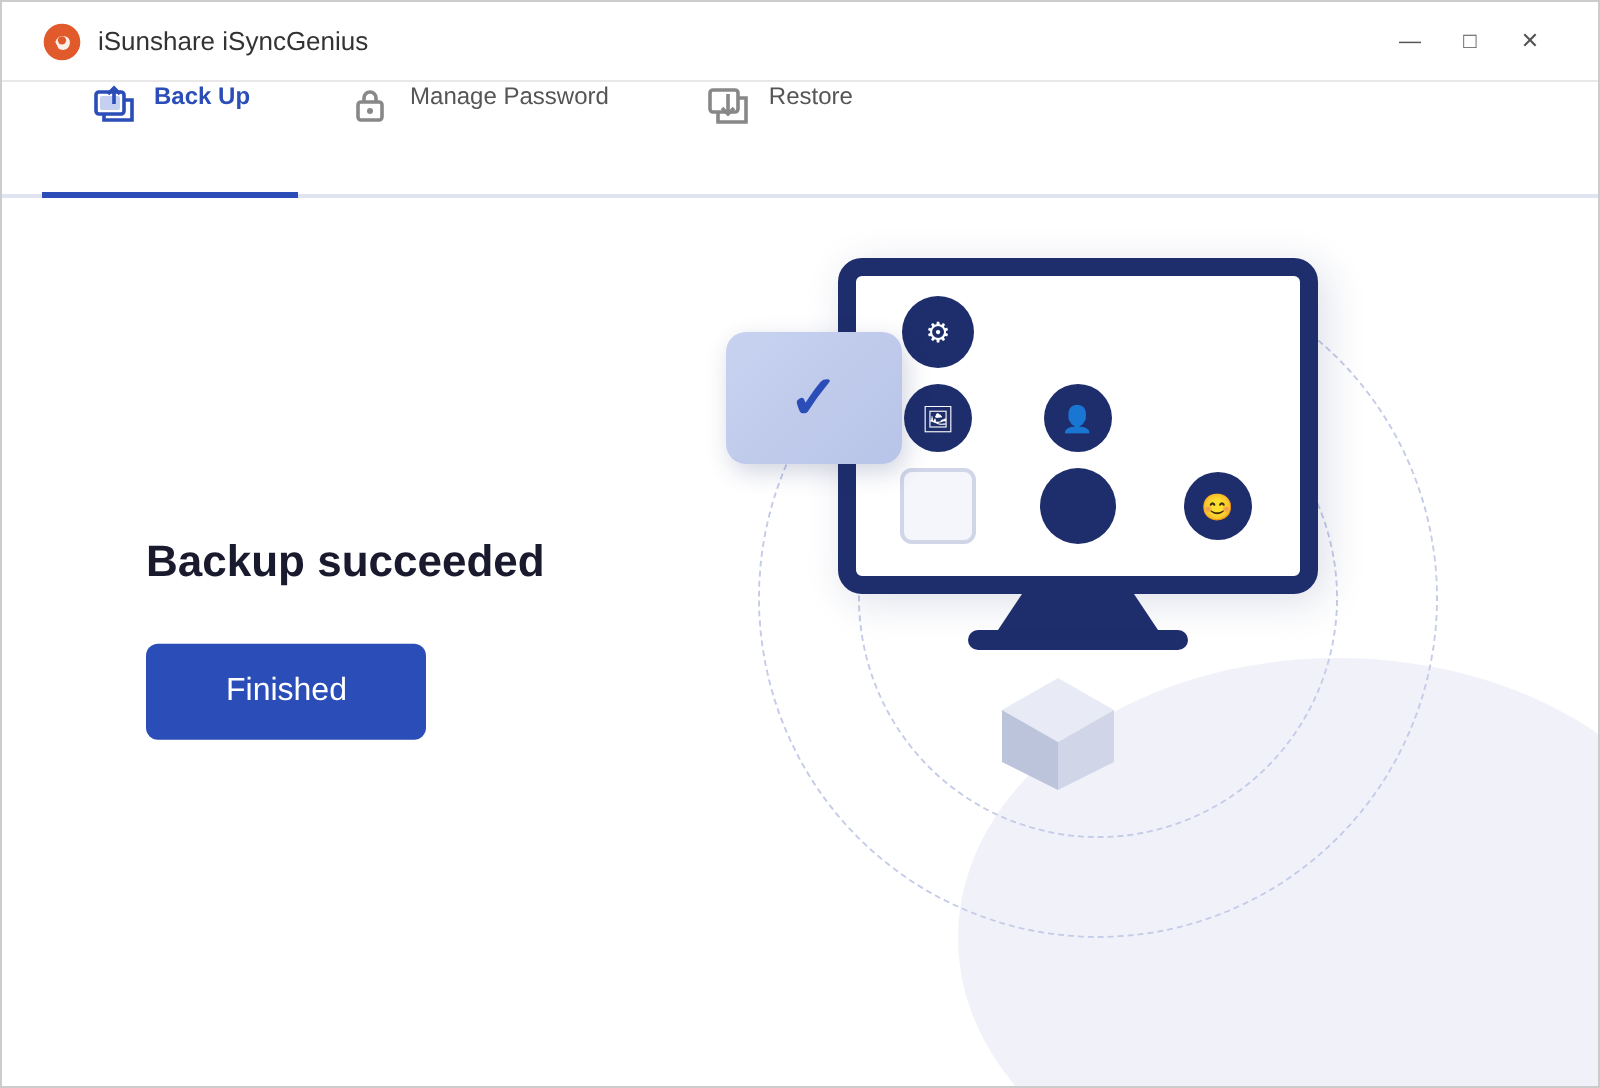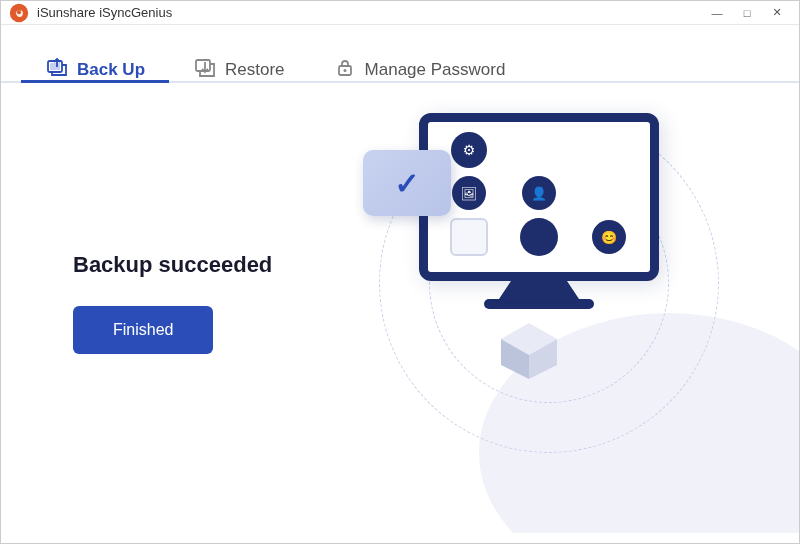--- a/index.html
+++ b/index.html
@@ -11,22 +11,22 @@
       overflow: hidden;
       position: relative;
       border: 1px solid #ccc;
     }
 
     
     .title-bar {
       display: flex;
       align-items: center;
       background: #fff;
-      height: 24px;
-      padding: 0 8px;
+      height: 40px;
+      padding: 0 20px;
       border-bottom: 1px solid #e8e8e8;
       user-select: none;
     }
     .title-bar-logo {
       width: 20px;
       height: 20px;
       margin-right: 8px;
     }
     .title-bar-text {
       font-size: 13px;
@@ -54,25 +54,25 @@
     .nav-bar {
       display: flex;
       align-items: stretch;
       background: #fff;
       border-bottom: 2px solid #e0e4f0;
       height: 58px;
       padding: 0 20px;
     }
     .nav-tab {
       display: flex;
-      align-items: flex-end;
+      align-items: flex-start;
       gap: 8px;
       padding: 0 24px;
       cursor: pointer;
-      font-size: 17px;
+      font-size: 12px;
       color: #555;
       border-bottom: 3px solid transparent;
       margin-bottom: -2px;
       white-space: nowrap;
     }
     .nav-tab.active {
       color: #2a4db7;
       border-bottom: 3px solid #2a4db7;
       font-weight: 600;
     }
@@ -188,38 +188,38 @@
         <line x1="11" y1="2" x2="11" y2="10" stroke="#2a4db7" stroke-width="1.8"></line>
         <polyline points="8,5 11,2 14,5" fill="none" stroke="#2a4db7" stroke-width="1.8"></polyline>
       </svg>
     </div>
     <span>Back Up</span>
   </div>
 
   <div class="nav-tab">
     <div class="nav-icon">
       <svg width="22" height="22" viewBox="0 0 22 22">
+        <rect x="5" y="9" width="12" height="9" rx="1.5" fill="none" stroke="#888" stroke-width="1.8"></rect>
+        <path d="M8 9 V7 a3 3 0 0 1 6 0 V9" fill="none" stroke="#888" stroke-width="1.8"></path>
+        <circle cx="11" cy="13.5" r="1.5" fill="#888"></circle>
+      </svg>
+    </div>
+    <span>Manage Password</span>
+  </div>
+
+  <div class="nav-tab">
+    <div class="nav-icon">
+      <svg width="22" height="22" viewBox="0 0 22 22">
         <rect x="2" y="3" width="14" height="11" rx="1.5" fill="none" stroke="#888" stroke-width="1.8"></rect>
         <polyline points="16,7 20,7 20,19 6,19 6,14" fill="none" stroke="#888" stroke-width="1.8"></polyline>
         <line x1="11" y1="14" x2="11" y2="5" stroke="#888" stroke-width="1.8"></line>
         <polyline points="8,12 11,15 14,12" fill="none" stroke="#888" stroke-width="1.8"></polyline>
       </svg>
     </div>
     <span>Restore</span>
-  </div>
-
-  <div class="nav-tab">
-    <div class="nav-icon">
-      <svg width="22" height="22" viewBox="0 0 22 22">
-        <rect x="5" y="9" width="12" height="9" rx="1.5" fill="none" stroke="#888" stroke-width="1.8"></rect>
-        <path d="M8 9 V7 a3 3 0 0 1 6 0 V9" fill="none" stroke="#888" stroke-width="1.8"></path>
-        <circle cx="11" cy="13.5" r="1.5" fill="#888"></circle>
-      </svg>
-    </div>
-    <span>Manage Password</span>
   </div>
 
 </div>
 
 <div class="main-content">
 
   <div class="bg-blob bg-blob-1"></div>
   <div class="bg-decoration bg-circle-1"></div>
   <div class="bg-decoration bg-circle-2"></div>
 

